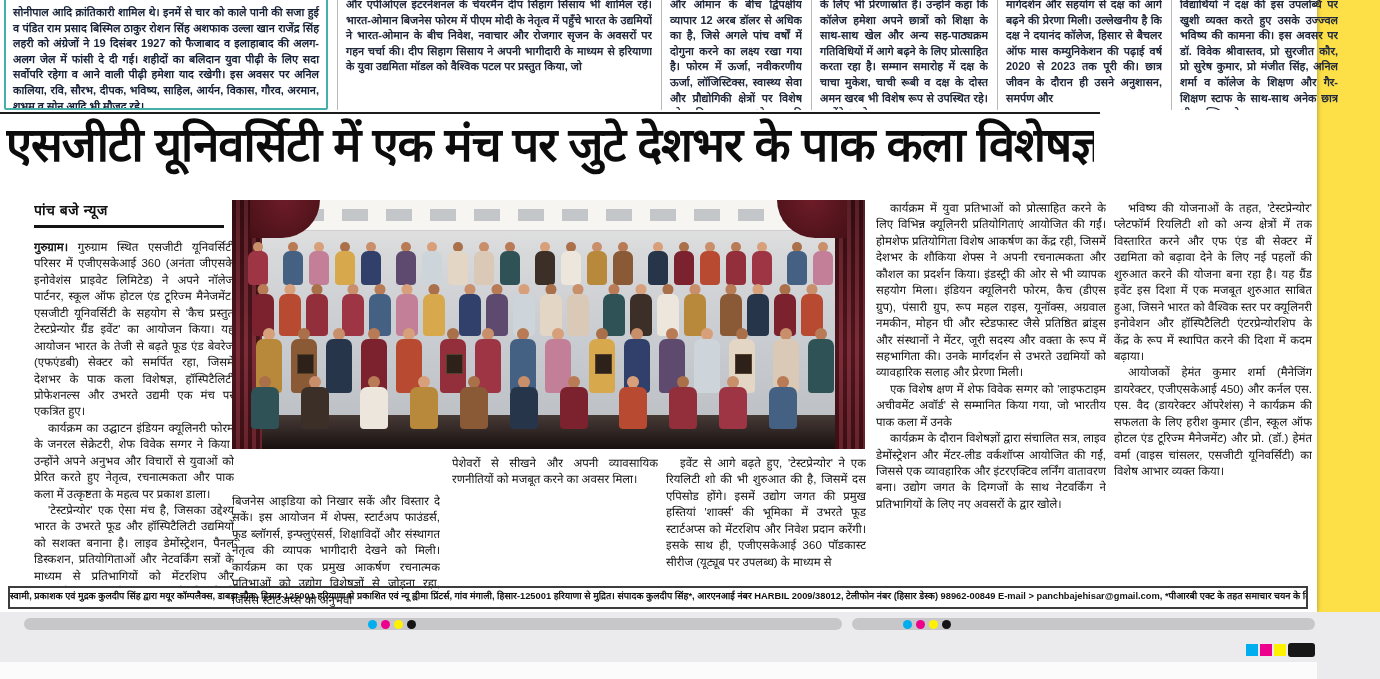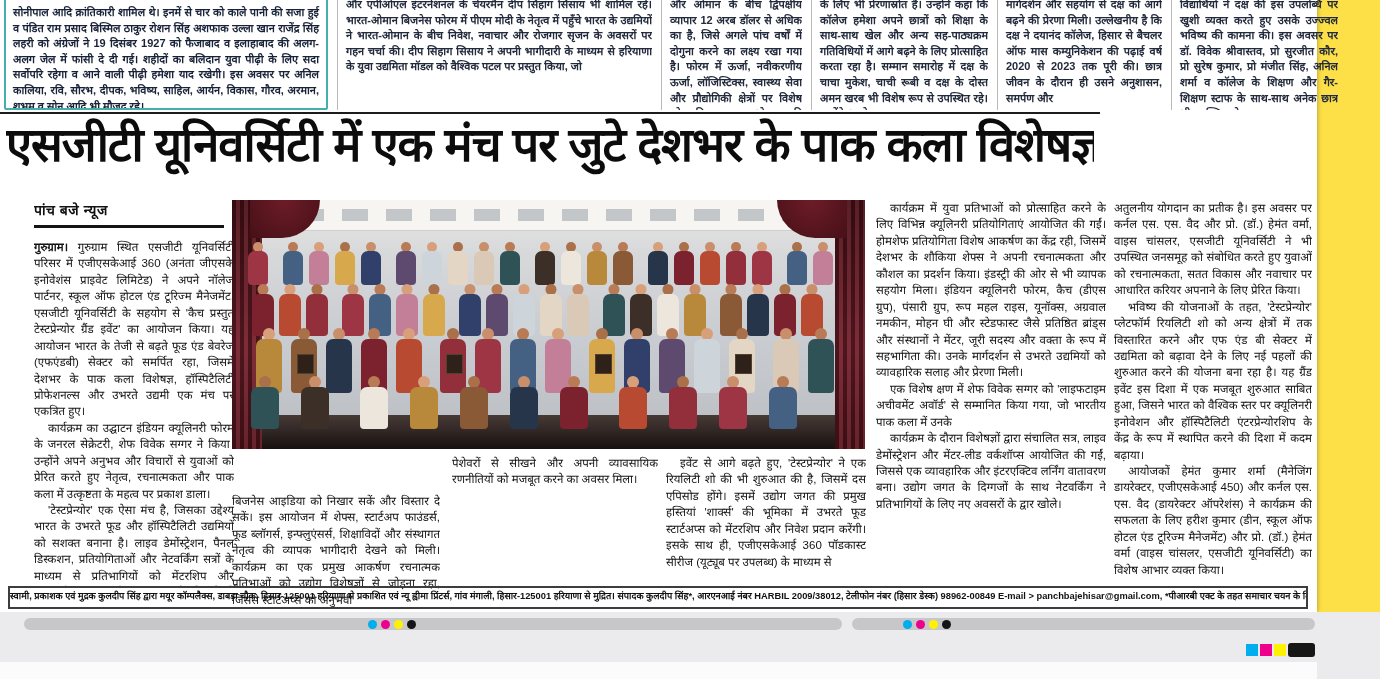--- a/index.html
+++ b/index.html
@@ -392,21 +392,20 @@
     <div class="bodytxt c4">
       <p class="ind">इवेंट से आगे बढ़ते हुए, 'टेस्टप्रेन्योर' ने एक रियलिटी शो की भी शुरुआत की है, जिसमें दस एपिसोड होंगे। इसमें उद्योग जगत की प्रमुख हस्तियां 'शार्क्स' की भूमिका में उभरते फूड स्टार्टअप्स को मेंटरशिप और निवेश प्रदान करेंगी। इसके साथ ही, एजीएसकेआई 360 पॉडकास्ट सीरीज (यूट्यूब पर उपलब्ध) के माध्यम से</p>
     </div>
 
     <div class="bodytxt c5">
       <p class="ind">कार्यक्रम में युवा प्रतिभाओं को प्रोत्साहित करने के लिए विभिन्न क्यूलिनरी प्रतियोगिताएं आयोजित की गईं। होमशेफ प्रतियोगिता विशेष आकर्षण का केंद्र रही, जिसमें देशभर के शौकिया शेफ्स ने अपनी रचनात्मकता और कौशल का प्रदर्शन किया। इंडस्ट्री की ओर से भी व्यापक सहयोग मिला। इंडियन क्यूलिनरी फोरम, कैच (डीएस ग्रुप), पंसारी ग्रुप, रूप महल राइस, यूनॉक्स, अग्रवाल नमकीन, मोहन घी और स्टेडफास्ट जैसे प्रतिष्ठित ब्रांड्स और संस्थानों ने मेंटर, जूरी सदस्य और वक्ता के रूप में सहभागिता की। उनके मार्गदर्शन से उभरते उद्यमियों को व्यावहारिक सलाह और प्रेरणा मिली।</p>
       <p class="ind">एक विशेष क्षण में शेफ विवेक सग्गर को 'लाइफटाइम अचीवमेंट अवॉर्ड' से सम्मानित किया गया, जो भारतीय पाक कला में उनके</p>
       <p class="ind">कार्यक्रम के दौरान विशेषज्ञों द्वारा संचालित सत्र, लाइव डेमोंस्ट्रेशन और मेंटर-लीड वर्कशॉप्स आयोजित की गईं, जिससे एक व्यावहारिक और इंटरएक्टिव लर्निंग वातावरण बना। उद्योग जगत के दिग्गजों के साथ नेटवर्किंग ने प्रतिभागियों के लिए नए अवसरों के द्वार खोले।</p>
     </div>
     <div class="bodytxt c6">
-      <p>अतुलनीय योगदान का प्रतीक है। इस अवसर पर कर्नल एस. एस. वैद और प्रो. (डॉ.) हेमंत वर्मा, वाइस चांसलर, एसजीटी यूनिवर्सिटी ने भी उपस्थित जनसमूह को संबोधित करते हुए युवाओं को रचनात्मकता, सतत विकास और नवाचार पर आधारित करियर अपनाने के लिए प्रेरित किया।</p>
       <p class="ind">भविष्य की योजनाओं के तहत, 'टेस्टप्रेन्योर' प्लेटफॉर्म रियलिटी शो को अन्य क्षेत्रों में तक विस्तारित करने और एफ एंड बी सेक्टर में उद्यमिता को बढ़ावा देने के लिए नई पहलों की शुरुआत करने की योजना बना रहा है। यह ग्रैंड इवेंट इस दिशा में एक मजबूत शुरुआत साबित हुआ, जिसने भारत को वैश्विक स्तर पर क्यूलिनरी इनोवेशन और हॉस्पिटैलिटी एंटरप्रेन्योरशिप के केंद्र के रूप में स्थापित करने की दिशा में कदम बढ़ाया।</p>
       <p class="ind">आयोजकों हेमंत कुमार शर्मा (मैनेजिंग डायरेक्टर, एजीएसकेआई 450) और कर्नल एस. एस. वैद (डायरेक्टर ऑपरेशंस) ने कार्यक्रम की सफलता के लिए हरीश कुमार (डीन, स्कूल ऑफ होटल एंड टूरिज्म मैनेजमेंट) और प्रो. (डॉ.) हेमंत वर्मा (वाइस चांसलर, एसजीटी यूनिवर्सिटी) का विशेष आभार व्यक्त किया।</p>
     </div>
 
     <div class="imprint">स्वामी, प्रकाशक एवं मुद्रक कुलदीप सिंह द्वारा मयूर कॉम्पलैक्स, डाबड़ा चौक, हिसार-125001 हरियाणा से प्रकाशित एवं न्यू ह्वीमा प्रिंटर्स, गांव मंगाली, हिसार-125001 हरियाणा से मुद्रित।  संपादक कुलदीप सिंह*,  आरएनआई नंबर HARBIL 2009/38012,  टेलीफोन नंबर (हिसार डेस्क) 98962-00849  E-mail &gt; panchbajehisar@gmail.com,  *पीआरबी एक्ट के तहत समाचार चयन के लिए उत्तरदायी।। किसी भी विवाद का न्याय क्षेत्र हिसार होगा।</div>
   </div>
 
   <div class="chrome">
     <div class="hbar b1"></div>
     <div class="hbar b2"></div>

